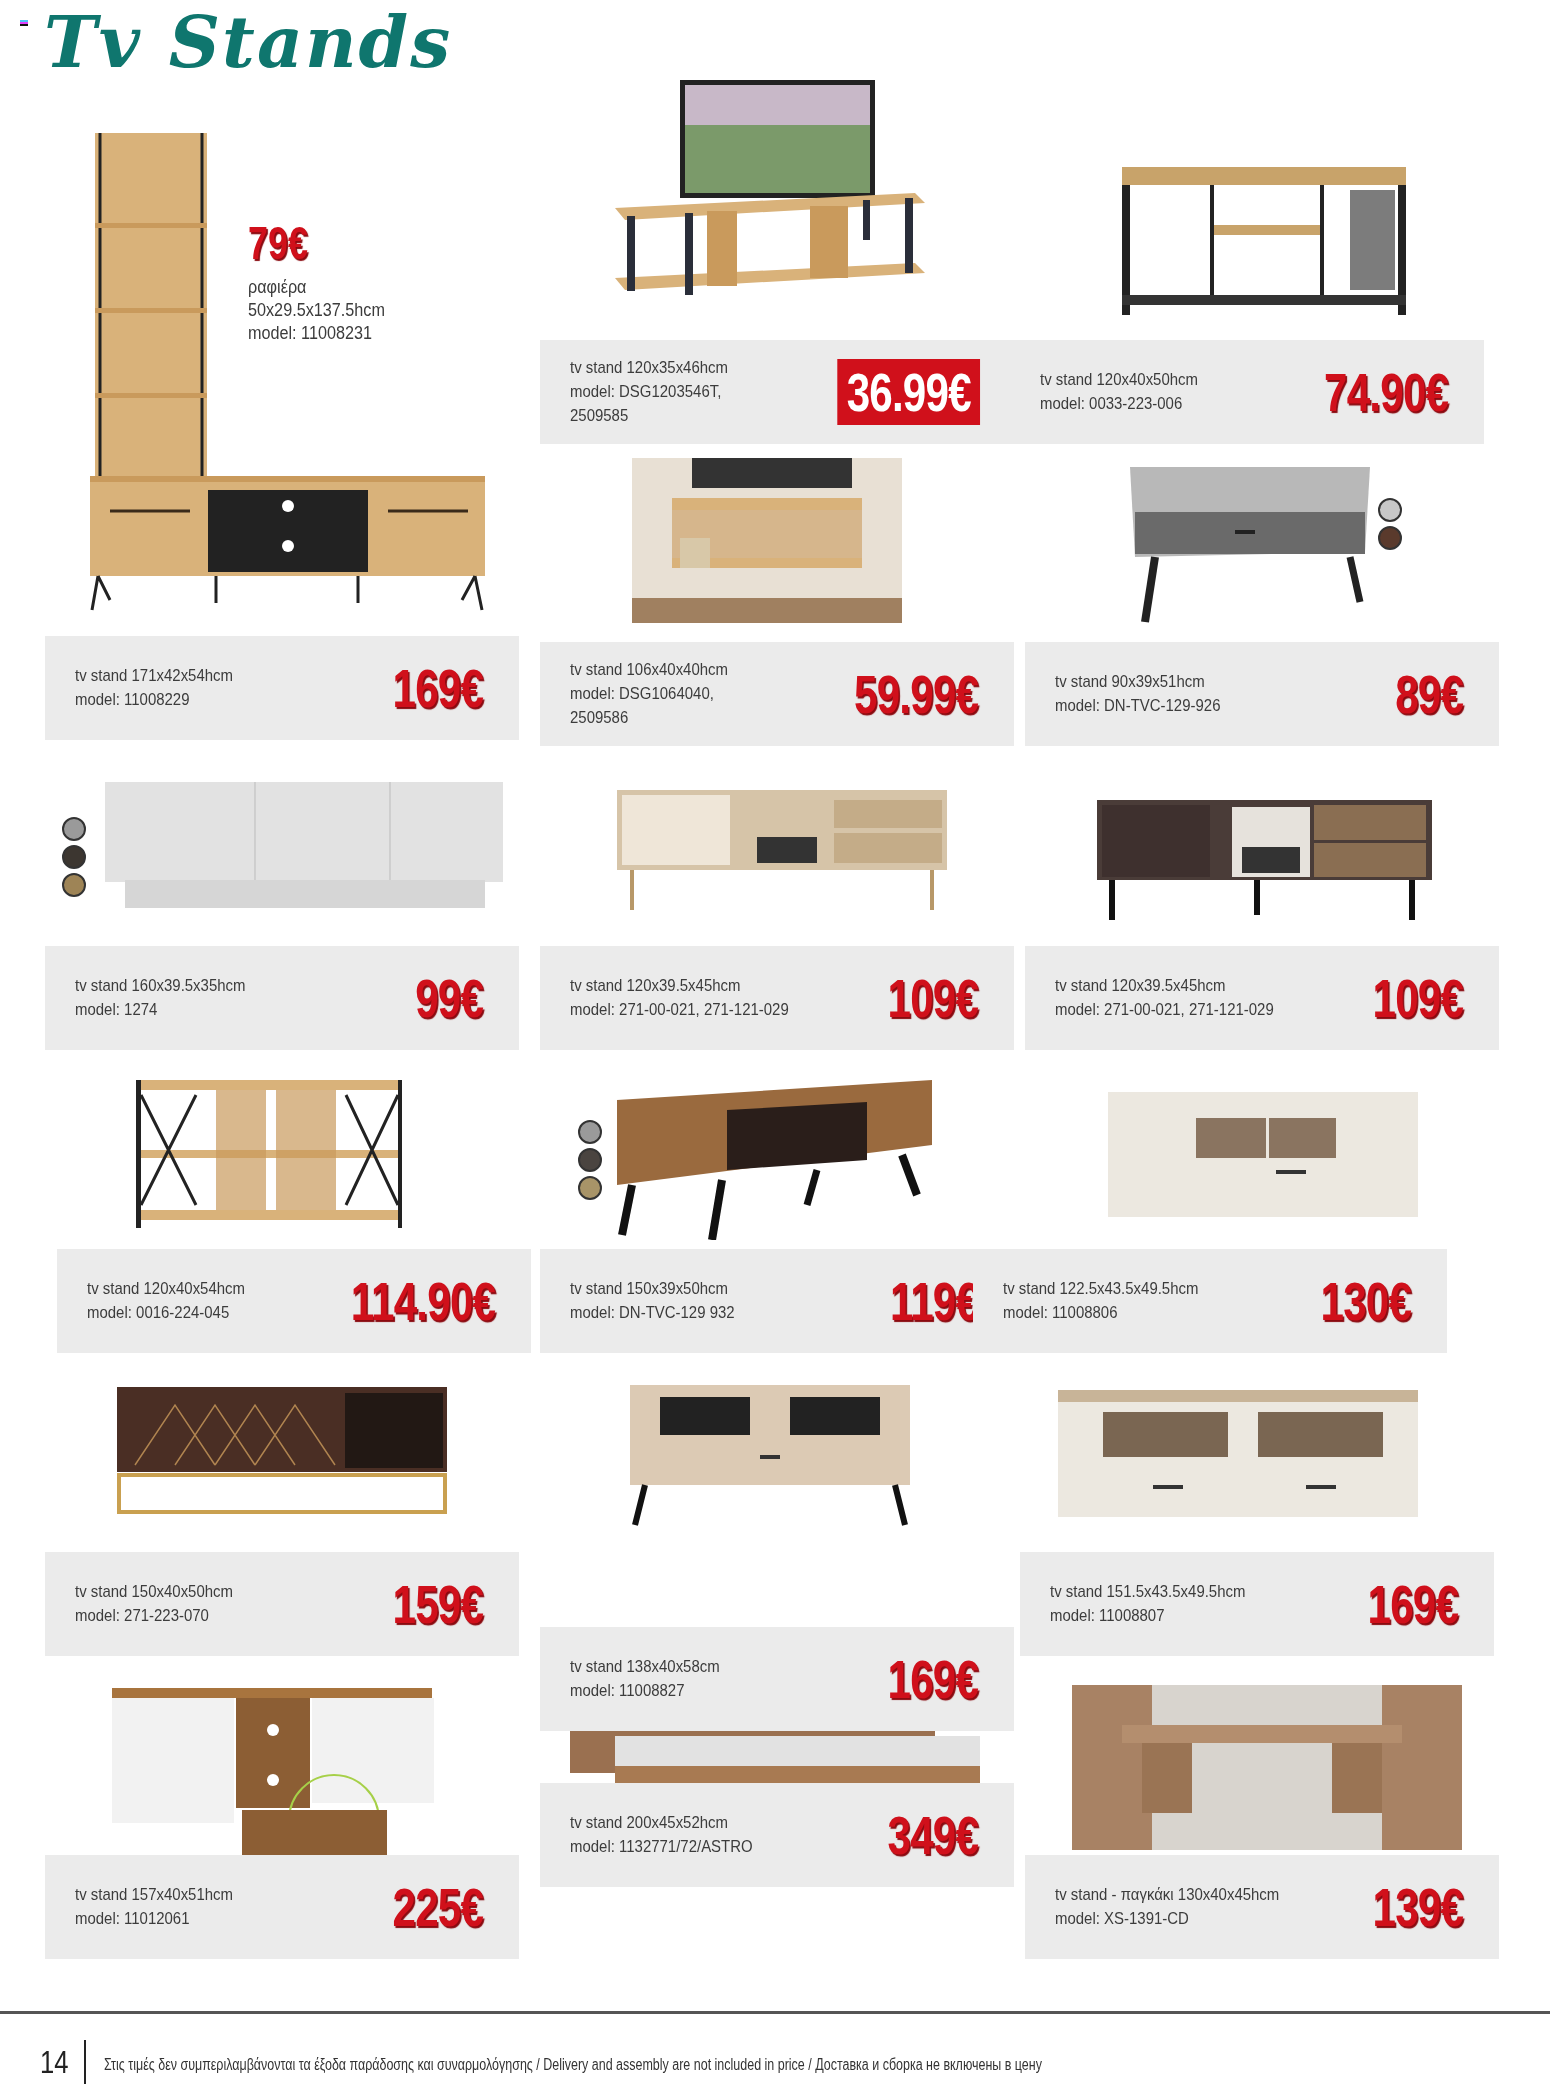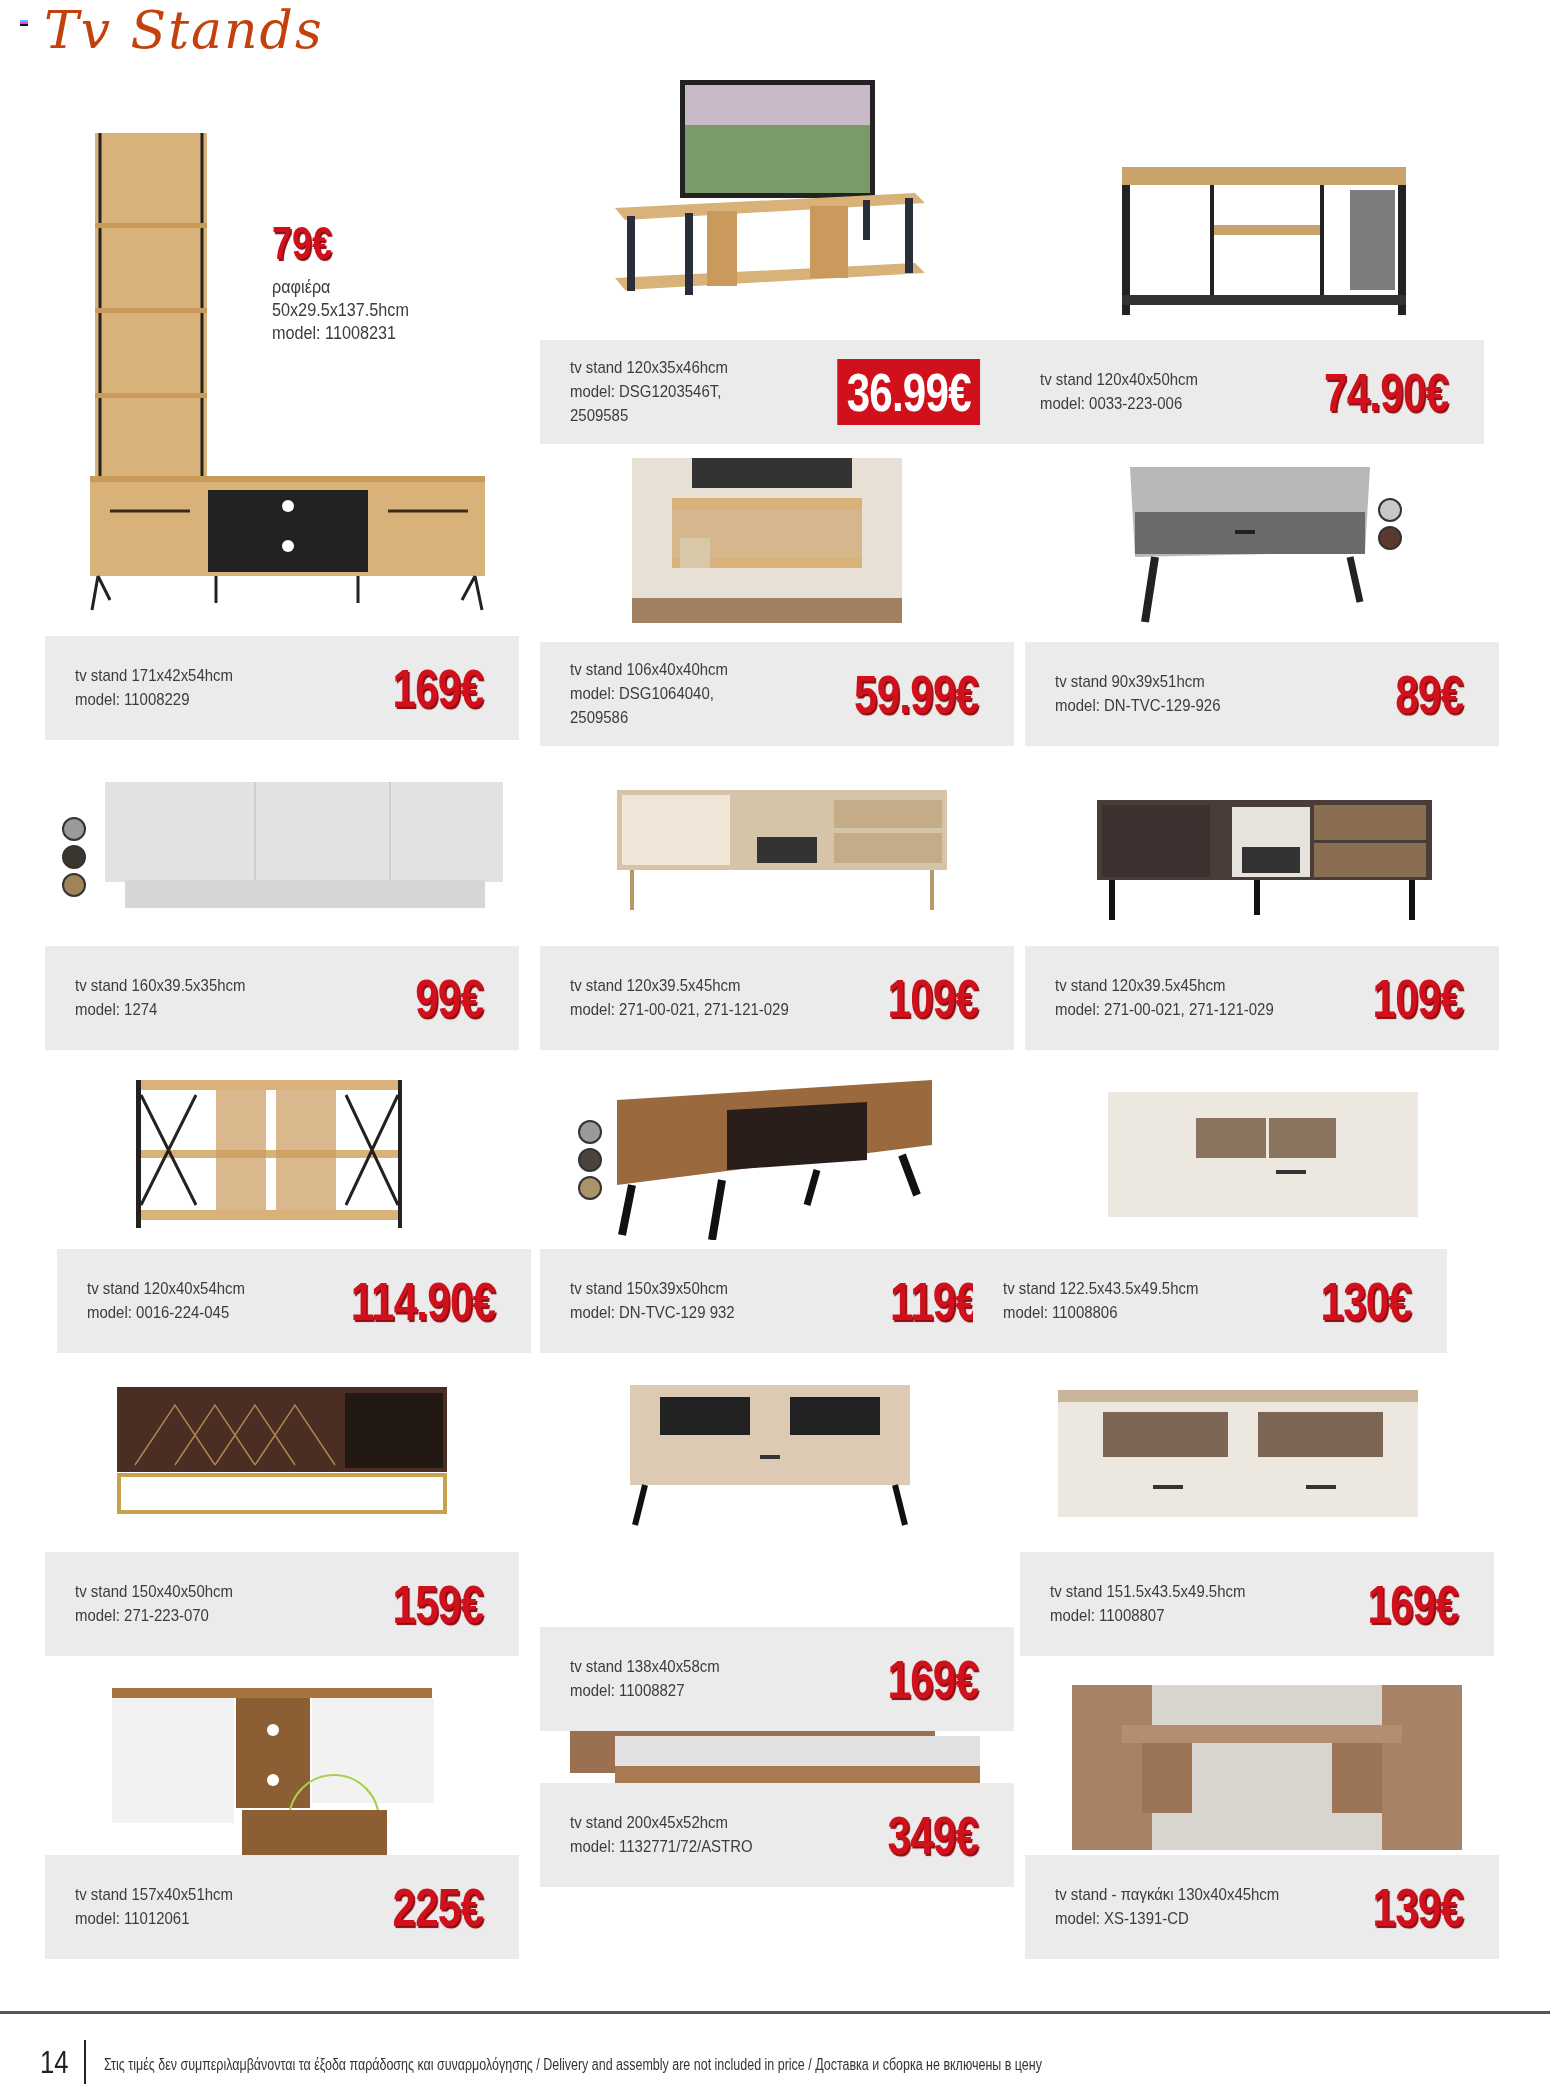--- a/index.html
+++ b/index.html
@@ -1,19 +1,19 @@
 <!DOCTYPE html>
 <html><head>
 <meta charset="utf-8">
 <style>
   html, body { margin: 0; padding: 0; background: #ffffff; }
   body { width: 1550px; height: 2090px; position: relative; overflow: hidden;
          font-family: "Liberation Sans", sans-serif; color: #3a3a3a; }
   .page-title { position: absolute; left: 44px; top: 0px; font-family: "DejaVu Serif", serif;
-                font-style: italic; font-size: 52px; color: #c2410c; letter-spacing: 2px; font-weight: normal; }
+                font-style: italic; font-size: 71px; color: #0f766e; letter-spacing: 2px; font-weight: bold; }
   .reg-mark { position: absolute; left: 20px; top: 20px; width: 8px; height: 8px; }
   .reg-mark span { display: block; height: 2px; }
   
   .card { position: absolute; width: 474px; height: 104px; background: #ebebeb; }
   .card .info { position: absolute; left: 30px; top: 0; bottom: 0; display: flex; flex-direction: column;
                 justify-content: center; font-size: 17px; line-height: 24px; color: #3c3c3c;
                 transform: scaleX(0.88); transform-origin: left center; }
   .card .price { position: absolute; right: 36px; top: 50%; transform: translateY(-50%) scaleX(0.78);
                  transform-origin: right center; font-family: "Liberation Sans", sans-serif;
                  font-weight: bold; font-size: 54px; color: #d0101b; letter-spacing: -1px;
@@ -54,21 +54,21 @@
   <rect x="118" y="362" width="160" height="82" fill="#222"></rect>
   <circle cx="198" cy="378" r="6" fill="#fff"></circle>
     <circle cx="198" cy="418" r="6" fill="#fff"></circle>
   <line x1="20" y1="383" x2="100" y2="383" stroke="#3a2a1a" stroke-width="3"></line>
   <line x1="298" y1="383" x2="378" y2="383" stroke="#3a2a1a" stroke-width="3"></line>
   <path d="M8 448 L2 482 M8 448 L20 472" stroke="#222" stroke-width="3" fill="none"></path>
   <line x1="126" y1="448" x2="126" y2="475" stroke="#222" stroke-width="3"></line>
   <line x1="268" y1="448" x2="268" y2="475" stroke="#222" stroke-width="3"></line>
   <path d="M385 448 L392 482 M385 448 L372 472" stroke="#222" stroke-width="3" fill="none"></path>
 </svg>
-<div style="position:absolute;left:248px;top:218px;margin-left:24px;">
+<div style="position:absolute;left:248px;top:218px;">
   <div style="font-weight:bold;font-size:46px;color:#d0101b;transform:scaleX(0.78);transform-origin:left;text-shadow:2px 2px 1px #8a0a10;line-height:50px;">79€</div>
   <div style="font-size:18px;line-height:23px;color:#3c3c3c;margin-top:8px;transform:scaleX(0.9);transform-origin:left;">
     <div>ραφιέρα</div>
     <div>50x29.5x137.5hcm</div>
     <div>model: 11008231</div>
   </div>
 </div>
 
 <svg class="img" style="left:615px;top:78px" width="320" height="245" viewBox="0 0 320 245">
   <rect x="65" y="2" width="195" height="118" fill="#222"></rect>

